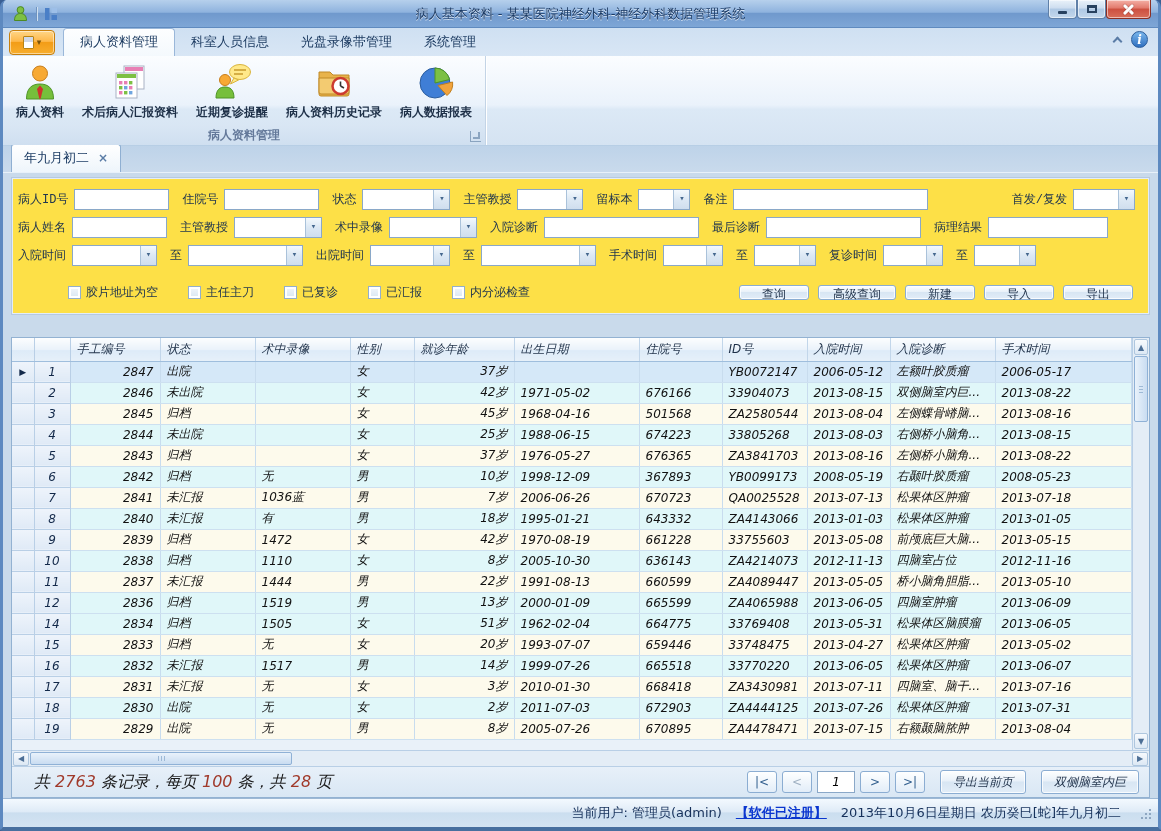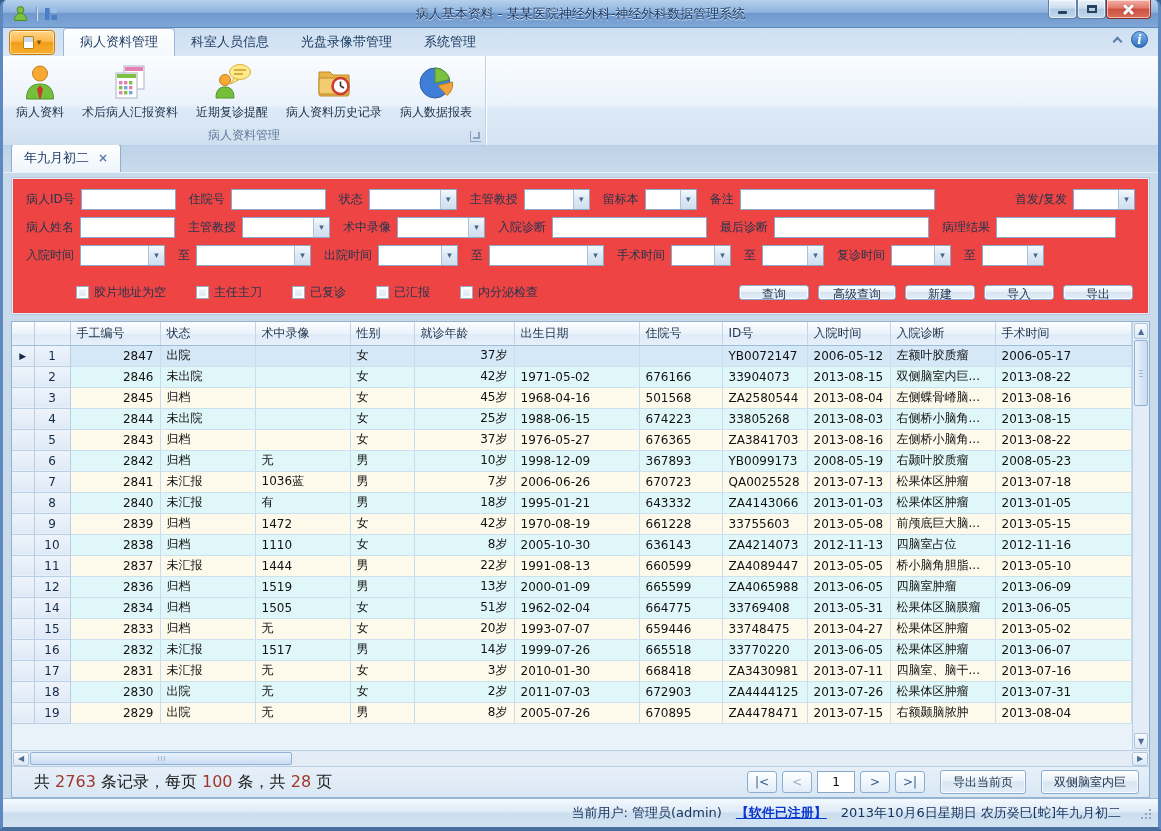--- a/index.html
+++ b/index.html
@@ -46,21 +46,21 @@
   .rtab.active { background:linear-gradient(180deg,#fdfeff,#f4f9fd); border:1px solid #9ab7d9; border-bottom:none;
     box-shadow:inset 0 1px 0 #fff; }
   .rt-right { margin-left:auto; display:flex; align-items:center; gap:10px; padding:0 10px 5px 0; align-self:center; }
   .chev { width:7px; height:7px; border-top:2px solid #5a7ca6; border-right:2px solid #5a7ca6; transform:rotate(-45deg); margin-top:4px; }
   .info-ico { width:17px; height:17px; border-radius:50%; background:linear-gradient(180deg,#79b6ec,#2f6fbf);
     color:#fff; font-family:"DejaVu Serif","Liberation Serif",serif; font-style:italic; font-weight:bold;
     display:flex; align-items:center; justify-content:center; font-size:12px; border:1px solid #2a5c9b; }
 
   
   .ribbon { height:90px; flex:none; background:linear-gradient(180deg,#fbfdff 0%,#eaf2fb 55%,#dcE9f6 60%,#d5e3f2 100%);
-    border-bottom:1px solid #b7cee5; display:flex; }
+    border-bottom:1px solid #b7cee5; display:flex;font-weight:bold; }
   .rgroup { display:flex; flex-direction:column; border-right:1px solid #c3d4e6; box-shadow:1px 0 0 #ffffff; }
   .rbtns { flex:1; display:flex; align-items:flex-start; padding:3px 4px 0 4px; }
   .rbtn { display:flex; flex-direction:column; align-items:center; justify-content:flex-start; gap:2px;
     padding:3px 9px 2px 9px; border-radius:3px; cursor:default; }
   .ric { width:40px; height:40px; display:block; }
   .rlb { font-size:12px; color:#1e3048; white-space:nowrap; }
   .rcap { height:19px; display:flex; align-items:center; justify-content:center; position:relative;
     background:linear-gradient(180deg,#d9e6f4,#cfdff0); color:#64799a; font-size:12px; }
   .dlauncher { position:absolute; right:4px; bottom:3px; width:11px; height:11px;
     border-left:1px solid #8aa4c0; border-bottom:1px solid #8aa4c0; }
@@ -70,22 +70,22 @@
   
   .docstrip { height:27px; flex:none; background:linear-gradient(180deg,#bed3e9,#c9daec); display:flex; align-items:flex-end; padding-left:8px;
     border-bottom:1px solid #e8f1f9; }
   .doctab { display:flex; align-items:center; gap:9px; background:linear-gradient(180deg,#ffffff,#eef5fb);
     border:1px solid #8fafd2; border-bottom:none; border-radius:3px 3px 0 0; padding:4px 12px 5px 12px;
     color:#1d3c64; font-size:13px; }
   .tclose { color:#5a7ca6; font-weight:bold; font-size:12px; line-height:10px; }
 
   
   .main { flex:1; display:flex; flex-direction:column; padding:4px 8px 0 8px; background:#c9daeb; min-height:0; }
-  .filter { flex:none; background:#ef4444; border:1px solid #b6c9e0; box-shadow:inset 0 0 0 1px #e3edf7;
-    padding:10px 14px 9px 14px; }
+  .filter { flex:none; background:#fde047; border:1px solid #b6c9e0; box-shadow:inset 0 0 0 1px #e3edf7;
+    padding:10px 14px 9px 6px;font-family:Liberation Mono, monospace; }
   .frow { display:flex; align-items:center; height:22px; margin-bottom:6px; white-space:nowrap; }
   .fl { color:#21364e; margin-right:6px; }
   .ml { margin-left:13px; }
   .fi { height:21px; border:1px solid #8aa8c8; background:#fff; padding:0 4px; font:inherit; }
   .fc { height:21px; border:1px solid #8aa8c8; background:#fff; position:relative; display:inline-block; }
   .fc .arr { position:absolute; right:0; top:0; bottom:0; width:16px; text-align:center;
     background:linear-gradient(180deg,#f4f9fd,#dcE8f4 50%,#cfdeee); border-left:1px solid #aac2da;
     color:#44678e; font-size:9px; line-height:19px; }
   .w52{width:52px}.w60{width:60px}.w62{width:62px}.w66{width:66px}.w80{width:80px}.w85{width:85px}
   .w88{width:88px}.w95{width:95px}.w115{width:115px}.w120{width:120px}
@@ -95,21 +95,21 @@
   .cbitem { display:flex; align-items:center; gap:5px; margin-right:30px; }
   .cbx { width:13px; height:13px; background:linear-gradient(180deg,#f2f7fb,#d9e6f2); border:1px solid #93afcc;
     box-shadow:inset 0 0 0 2px #fff; }
   .cbl { color:#21364e; }
   .btn { height:15px; padding:0 14px; min-width:70px; border:1px solid #8badd2; border-radius:3px; color:#1e3048;
     background:linear-gradient(180deg,#feffff 0%,#e9f1f9 45%,#d8e6f3 50%,#e2edf8 100%);
     font:inherit; box-shadow:inset 0 0 0 1px rgba(255,255,255,.8); }
   .btnrow { margin-left:auto; display:flex; gap:9px; padding-right:2px; }
 
   
-  .grid-panel { flex:1; margin-top:6px; border:1px solid #93b2d2; background:#e9f1f9; display:flex; flex-direction:column; min-height:0; }
+  .grid-panel { flex:1; margin-top:22px; border:1px solid #93b2d2; background:#e9f1f9; display:flex; flex-direction:column; min-height:0;font-style:italic; }
   .grid-body-row { flex:1; display:flex; min-height:0; overflow:hidden; }
   .grid-wrap { flex:1; overflow:hidden; }
   table.grid { border-collapse:collapse; table-layout:fixed; width:100%; }
   .grid th { height:23px; font-weight:normal; text-align:left; padding:0 6px; color:#1e3048;
     background:linear-gradient(180deg,#fcfdfe 0%,#eaf2fa 50%,#ddebf8 55%,#e6f0f9 100%);
     border-right:1px solid #c2d6ea; border-bottom:1px solid #9fbedd; overflow:hidden; white-space:nowrap; }
   .grid td { height:21px; padding:0 6px; border-right:1px solid #c8dcee; border-bottom:1px solid #cde0f0;
     color:#111; overflow:hidden; white-space:nowrap; }
   .grid tr.odd  td.dcell { background:#fdfaec; }
   .grid tr.even td.dcell { background:#e0f7f9; }

